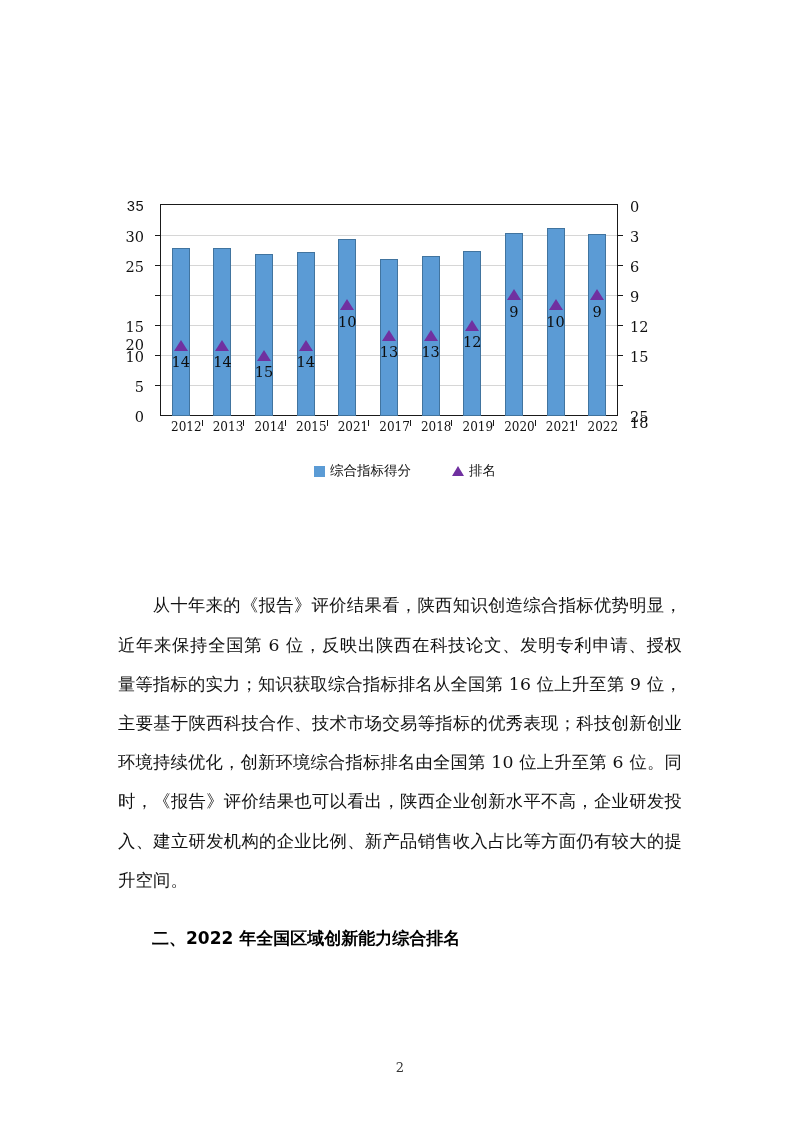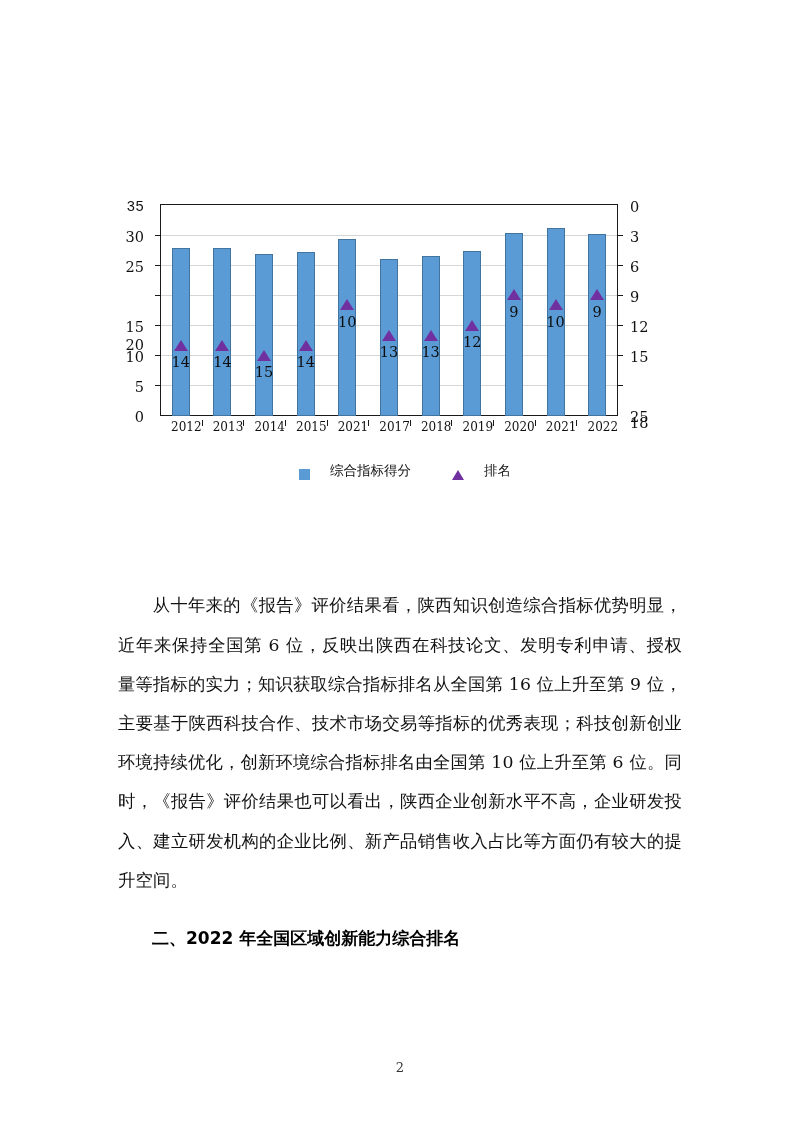--- a/index.html
+++ b/index.html
@@ -132,21 +132,21 @@
   
   .legend {
     position:absolute;
     left:42px; top:266px; width:458px;
     display:flex; align-items:center; justify-content:center;
     gap:9px;
     font-family:"DejaVu Sans","Liberation Sans",sans-serif;
     font-size:13.5px;
     color:#111;
   }
-  .legend .item { display:flex; align-items:flex-end; gap:20px;padding-left:32px; }
+  .legend .item { display:flex; align-items:center; gap:5px;padding-left:32px; }
   .sw-square { width:11px; height:11px; background:#5B9BD5; display:inline-block; }
   .sw-tri {
     width:0;height:0;
     border-left:6px solid transparent;
     border-right:6px solid transparent;
     border-bottom:10px solid #7030A0;
     display:inline-block;
   }
 
   .figcaption {

